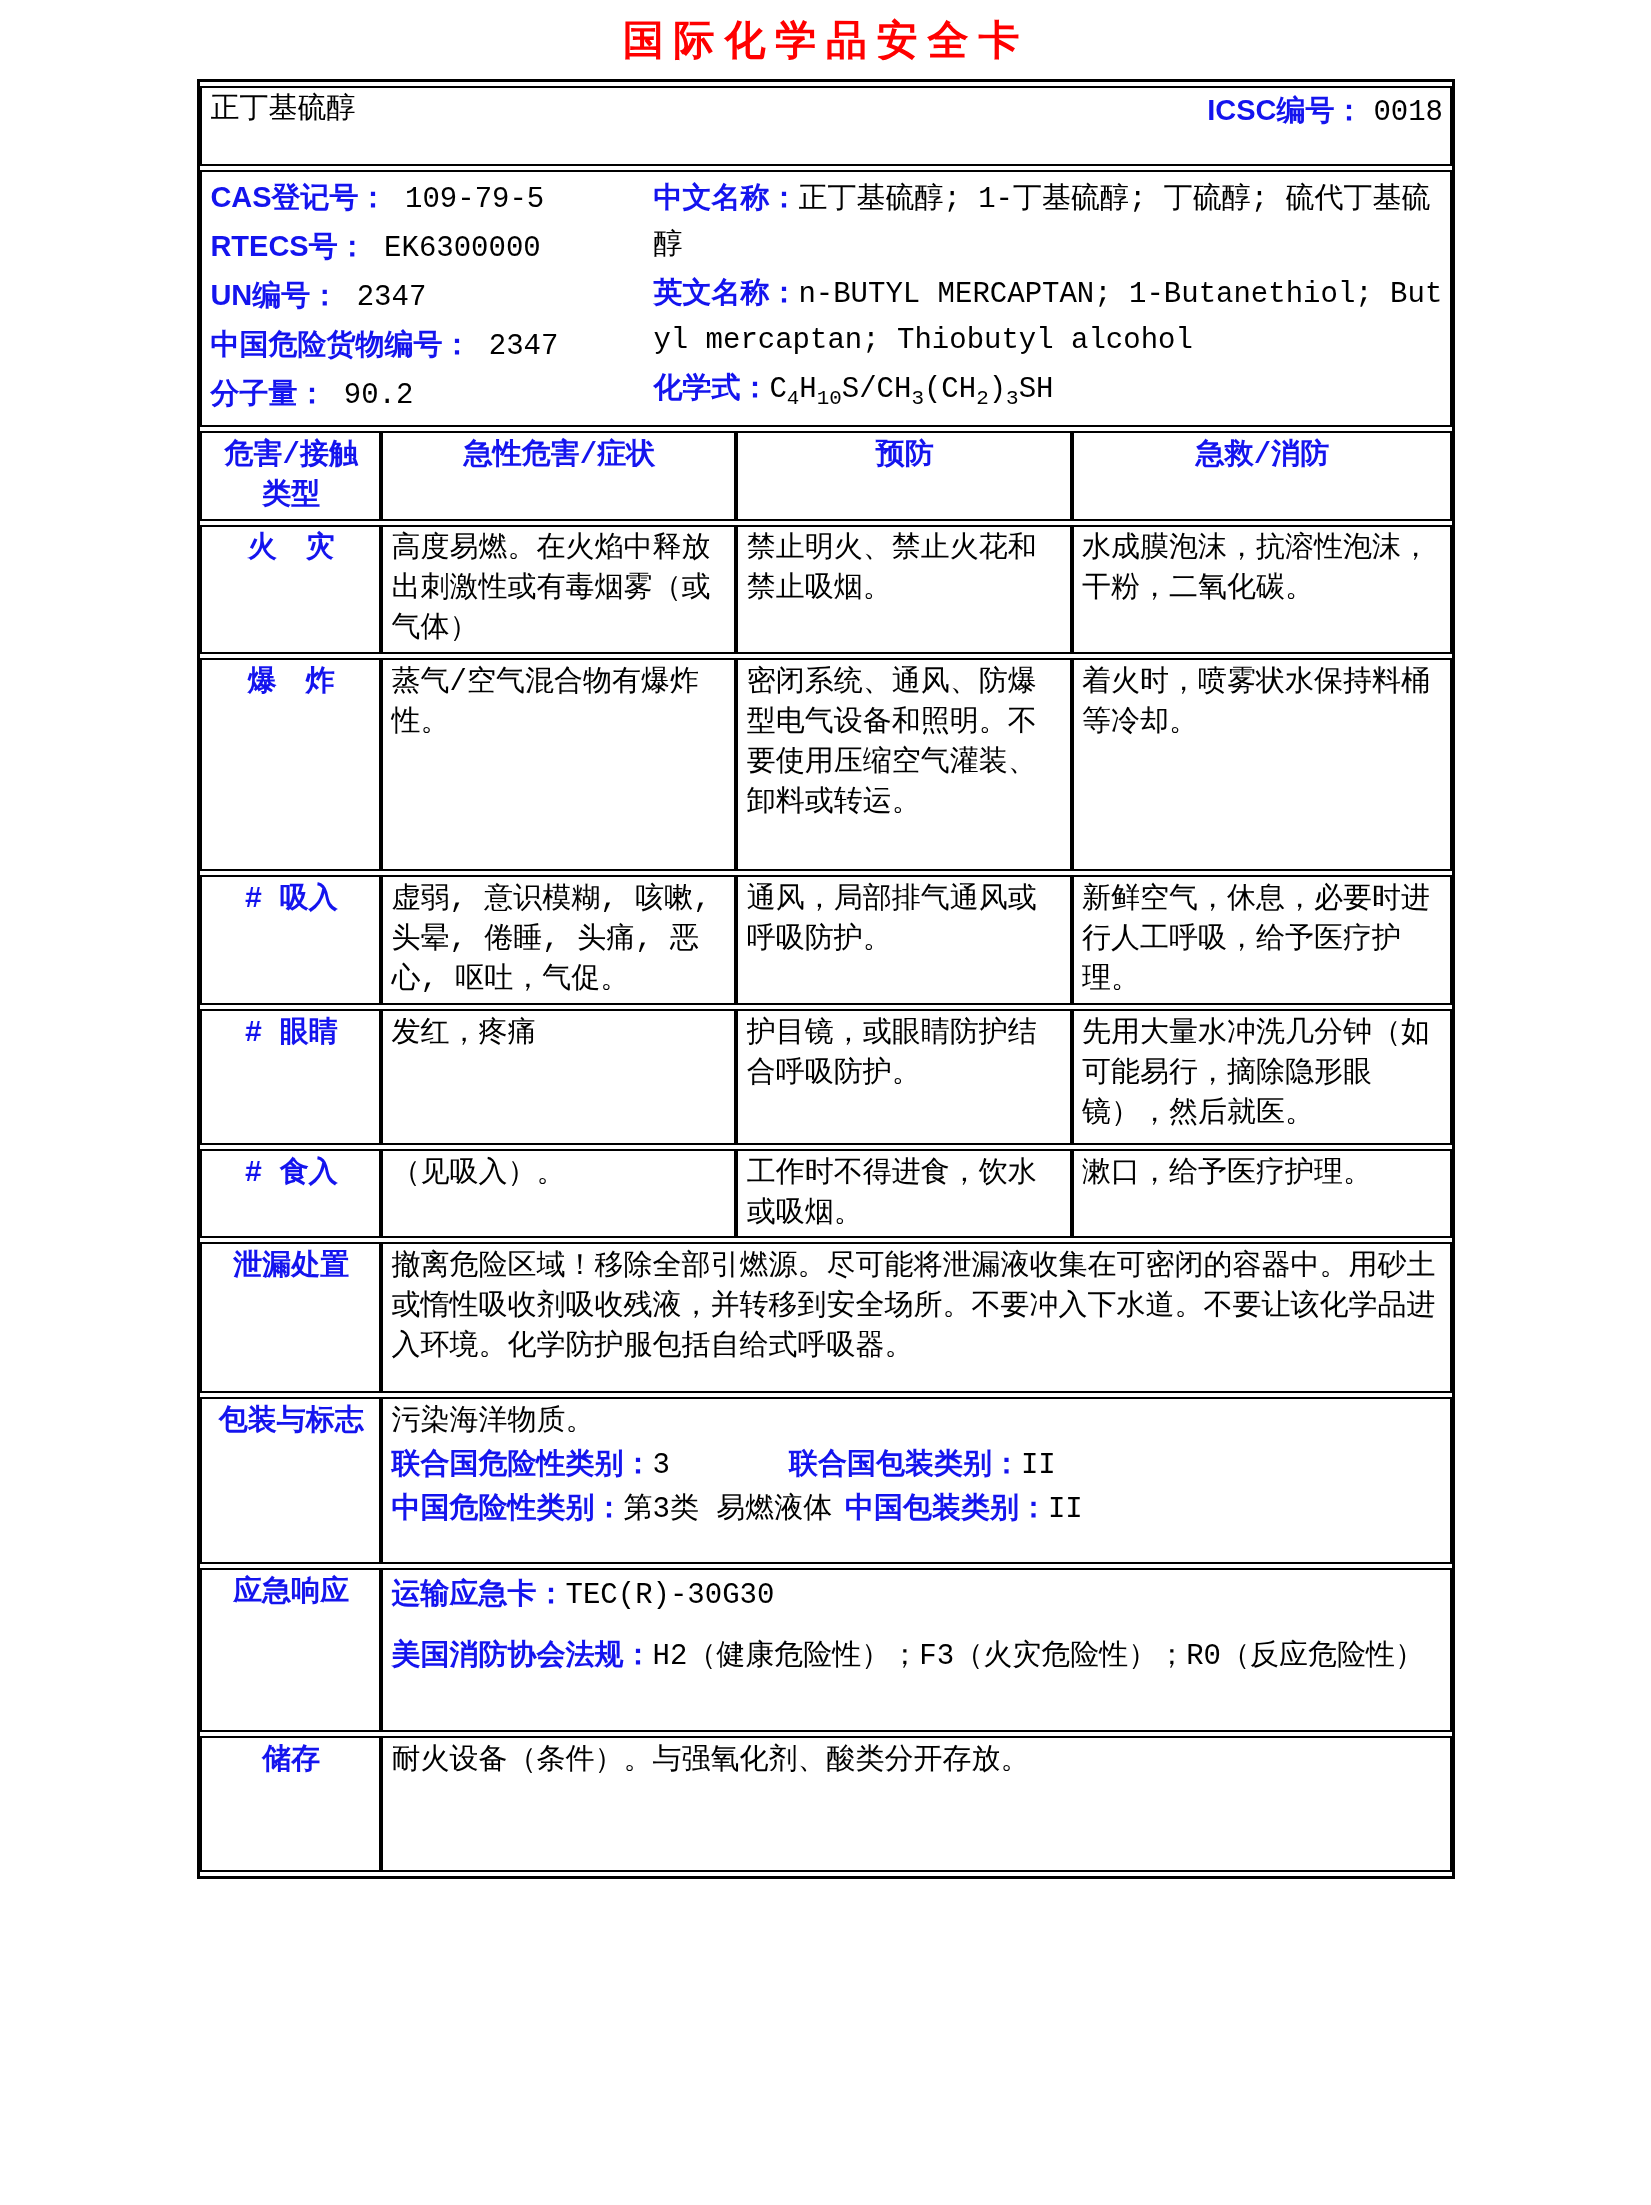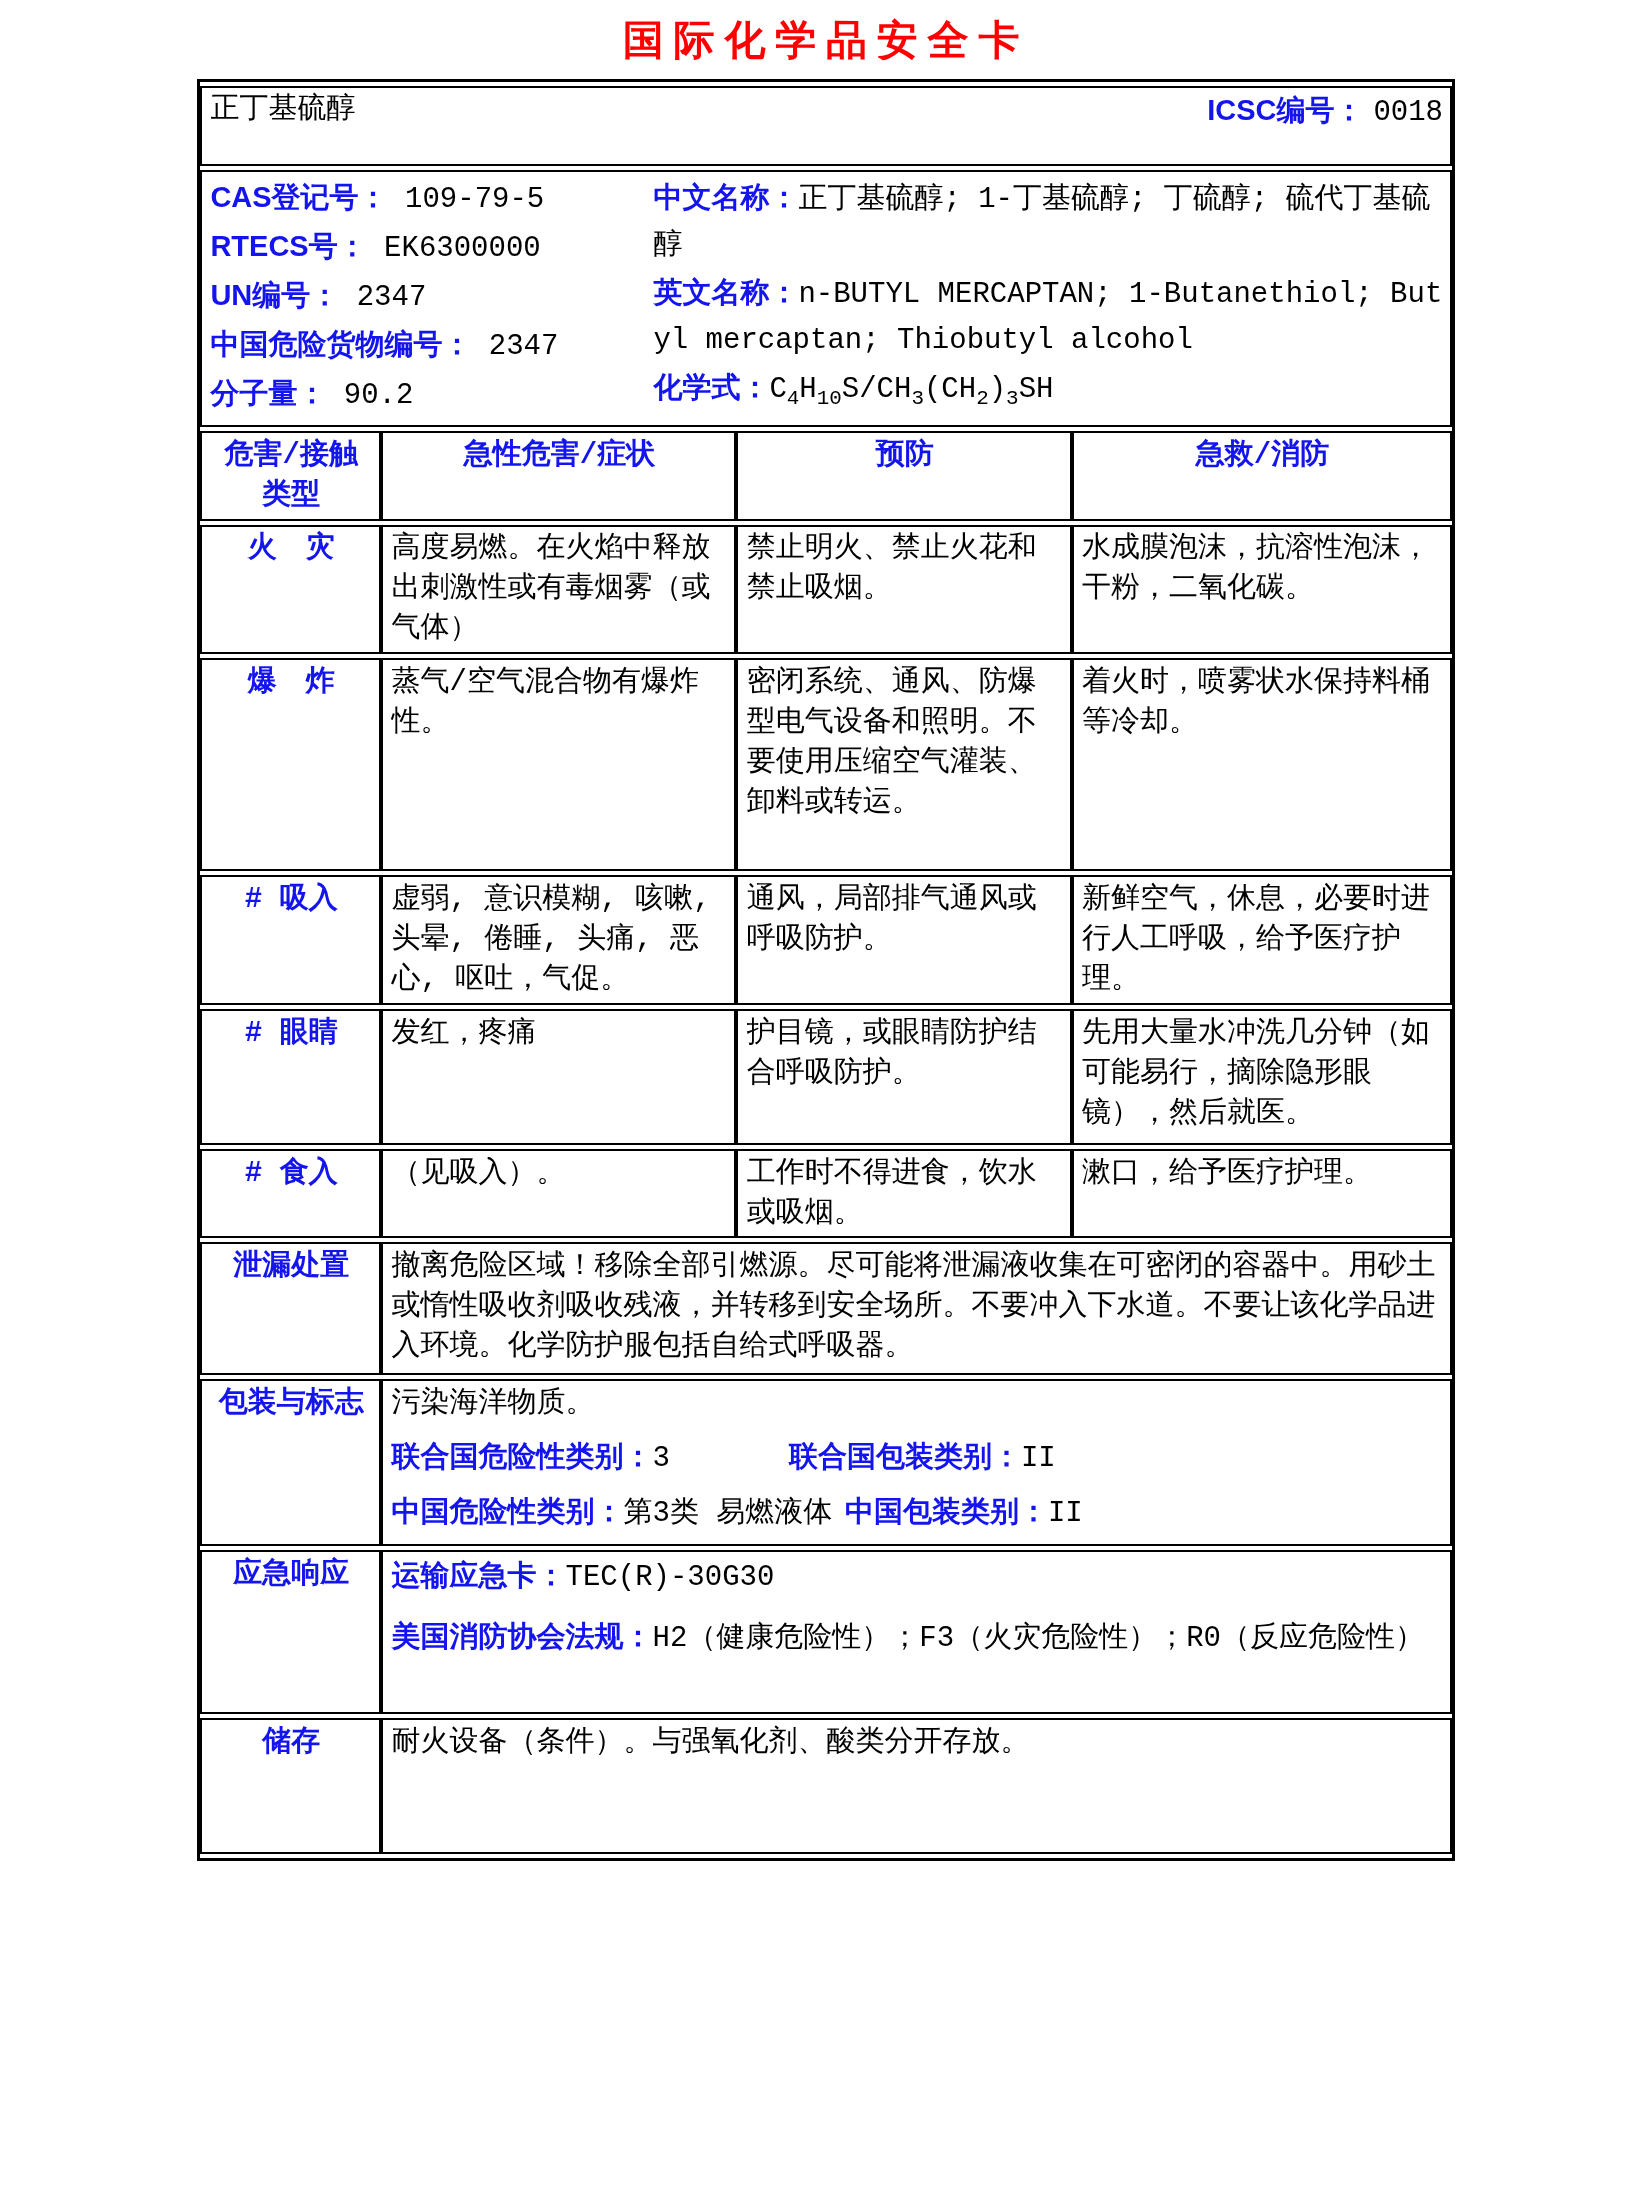--- a/index.html
+++ b/index.html
@@ -61,21 +61,21 @@
   }
   td.namecell { padding-left:16.7px; }
   .name-flex { display:flex; justify-content:space-between; align-items:flex-start; }
   .icsc-val { margin-left:9.8px; }
   td.infocell { padding:9.8px 9.8px 7px 16.7px; }
   .info-flex { display:flex; }
   .info-left { width:443px; flex:none; }
   .info-right { flex:1; min-width:0; }
   .iline, .iblock { line-height:46px; }
   sub { font-size:0.72em; }
-  .pack-line { margin-top:12px; }
+  .pack-line { margin-top:1px; }
   .gap-left { margin-left:119px; }
   .gap-small { margin-left:12.6px; }
   .emg-line2 { margin-top:18px; }
   .spill-cell, .wide-cell { word-break:break-all; }
 </style>
 </head>
 <body>
 
 <div class="page-title">国际化学品安全卡</div>
 
@@ -179,21 +179,21 @@
     <td>先用大量水冲洗几分钟（如可能易行，摘除隐形眼镜），然后就医。</td>
   </tr>
 
   <tr style="height:87px">
     <td class="rowhead"># 食入</td>
     <td>（见吸入）。</td>
     <td>工作时不得进食，饮水或吸烟。</td>
     <td>漱口，给予医疗护理。</td>
   </tr>
 
-  <tr style="height:133px">
+  <tr style="height:151px">
     <td class="rowhead">泄漏处置</td>
     <td colspan="3" class="spill-cell">撤离危险区域！移除全部引燃源。尽可能将泄漏液收集在可密闭的容器中。用砂土或惰性吸收剂吸收残液，并转移到安全场所。不要冲入下水道。不要让该化学品进入环境。化学防护服包括自给式呼吸器。</td>
   </tr>
 
   <tr style="height:167px">
     <td class="rowhead">包装与标志</td>
     <td colspan="3" class="wide-cell">
       <div>污染海洋物质。</div>
       <div class="pack-line">
         <span class="lbl">联合国危险性类别：</span><span>3</span><span class="lbl gap-left">联合国包装类别：</span><span>II</span>

